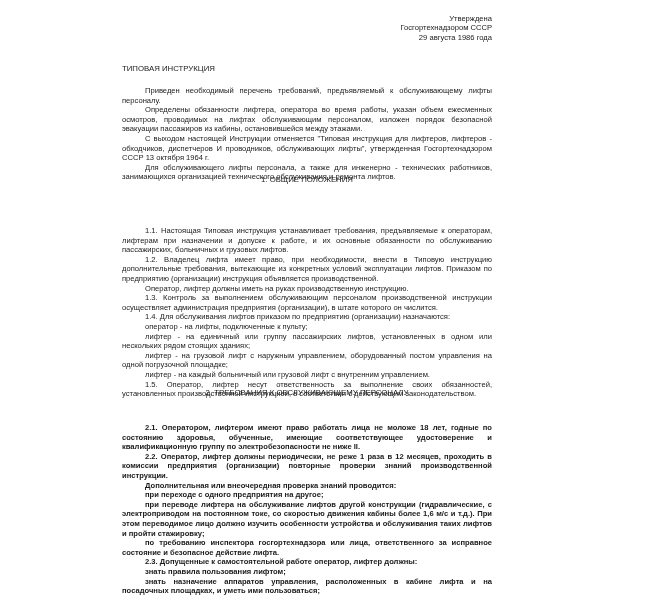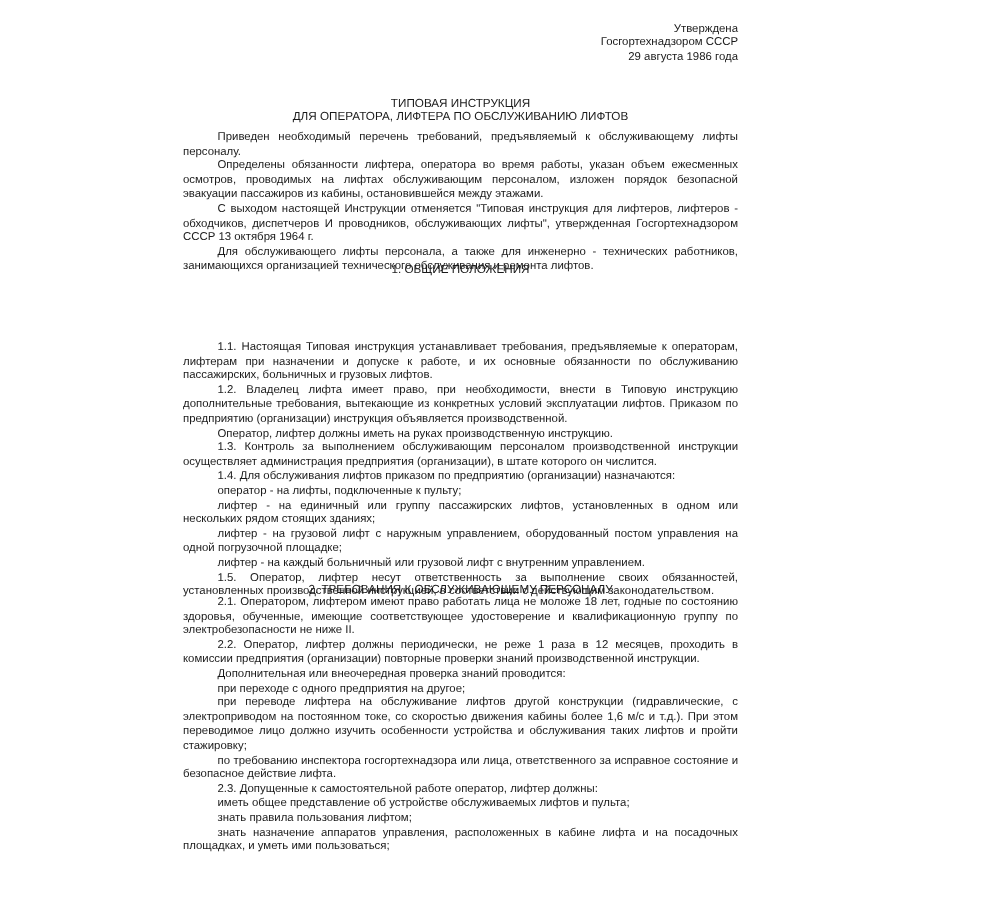--- a/index.html
+++ b/index.html
@@ -1,38 +1,37 @@
 <!DOCTYPE html>
 <html><head>
 <meta charset="utf-8">
 <style>
   html, body { margin:0; padding:0; background:#ffffff; }
   body { width:660px; height:605px; overflow:hidden; position:relative;
          font-family:"Liberation Sans", sans-serif; color:#1a1a1a; }
   .page { position:absolute; left:122px; top:0; width:370px; font-size:7.6px; line-height:9.6px; }
   .approval { position:absolute; left:370px; top:14px; width:122px; text-align:right; font-size:7.6px; line-height:9.4px; }
-  .title { position:absolute; left:122px; top:64px; width:370px; text-align:center; font-size:7.8px; line-height:9.4px; }
+  .title { position:absolute; left:122px; top:64px; width:370px; text-align:left; font-size:7.8px; line-height:9.4px; }
   .p { text-align:justify; text-indent:23px; margin:0; }
   .sec { text-align:center; margin:0; font-size:7.8px; }
   .blk { position:absolute; left:0; width:370px; }
 </style>
 </head>
 <body>
 
 <div>
 
   <div class="approval">
     <div>Утверждена</div>
     <div>Госгортехнадзором СССР</div>
     <div>29 августа 1986 года</div>
   </div>
 
   <div class="title">
     <div>ТИПОВАЯ ИНСТРУКЦИЯ</div>
-    <div>ДЛЯ ОПЕРАТОРА, ЛИФТЕРА ПО ОБСЛУЖИВАНИЮ ЛИФТОВ</div>
   </div>
 
   <div class="page">
 
     <div class="blk" style="top:86px;">
       <p class="p">Приведен необходимый перечень требований, предъявляемый к обслуживающему лифты персоналу.</p>
       <p class="p">Определены обязанности лифтера, оператора во время работы, указан объем ежесменных осмотров, проводимых на лифтах обслуживающим персоналом, изложен порядок безопасной эвакуации пассажиров из кабины, остановившейся между этажами.</p>
       <p class="p">С выходом настоящей Инструкции отменяется "Типовая инструкция для лифтеров, лифтеров - обходчиков, диспетчеров И проводников, обслуживающих лифты", утвержденная Госгортехнадзором СССР 13 октября 1964 г.</p>
       <p class="p">Для обслуживающего лифты персонала, а также для инженерно - технических работников, занимающихся организацией технического обслуживания и ремонта лифтов.</p>
     </div>
@@ -51,27 +50,26 @@
       <p class="p">лифтер - на единичный или группу пассажирских лифтов, установленных в одном или нескольких рядом стоящих зданиях;</p>
       <p class="p">лифтер - на грузовой лифт с наружным управлением, оборудованный постом управления на одной погрузочной площадке;</p>
       <p class="p">лифтер - на каждый больничный или грузовой лифт с внутренним управлением.</p>
       <p class="p">1.5. Оператор, лифтер несут ответственность за выполнение своих обязанностей, установленных производственной инструкцией, в соответствии с действующим законодательством.</p>
     </div>
 
     <div class="blk" style="top:388px;">
       <p class="sec">2. ТРЕБОВАНИЯ К ОБСЛУЖИВАЮЩЕМУ ПЕРСОНАЛУ</p>
     </div>
 
-    <div class="blk" style="top:396px;">
+    <div class="blk" style="top:423px;font-weight:bold;">
       <p class="p">2.1. Оператором, лифтером имеют право работать лица не моложе 18 лет, годные по состоянию здоровья, обученные, имеющие соответствующее удостоверение и квалификационную группу по электробезопасности не ниже II.</p>
       <p class="p">2.2. Оператор, лифтер должны периодически, не реже 1 раза в 12 месяцев, проходить в комиссии предприятия (организации) повторные проверки знаний производственной инструкции.</p>
       <p class="p">Дополнительная или внеочередная проверка знаний проводится:</p>
       <p class="p">при переходе с одного предприятия на другое;</p>
       <p class="p">при переводе лифтера на обслуживание лифтов другой конструкции (гидравлические, с электроприводом на постоянном токе, со скоростью движения кабины более 1,6 м/с и т.д.). При этом переводимое лицо должно изучить особенности устройства и обслуживания таких лифтов и пройти стажировку;</p>
       <p class="p">по требованию инспектора госгортехнадзора или лица, ответственного за исправное состояние и безопасное действие лифта.</p>
       <p class="p">2.3. Допущенные к самостоятельной работе оператор, лифтер должны:</p>
-      <p class="p">иметь общее представление об устройстве обслуживаемых лифтов и пульта;</p>
       <p class="p">знать правила пользования лифтом;</p>
       <p class="p">знать назначение аппаратов управления, расположенных в кабине лифта и на посадочных площадках, и уметь ими пользоваться;</p>
     </div>
 
   </div>
 </div>
 
 </body></html>

